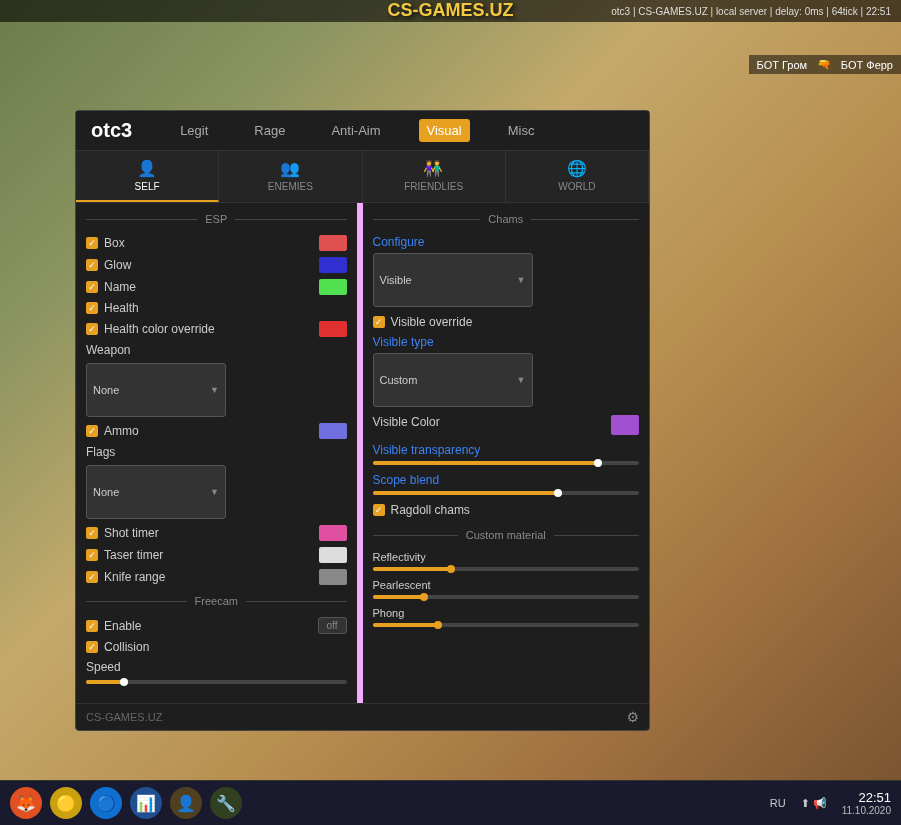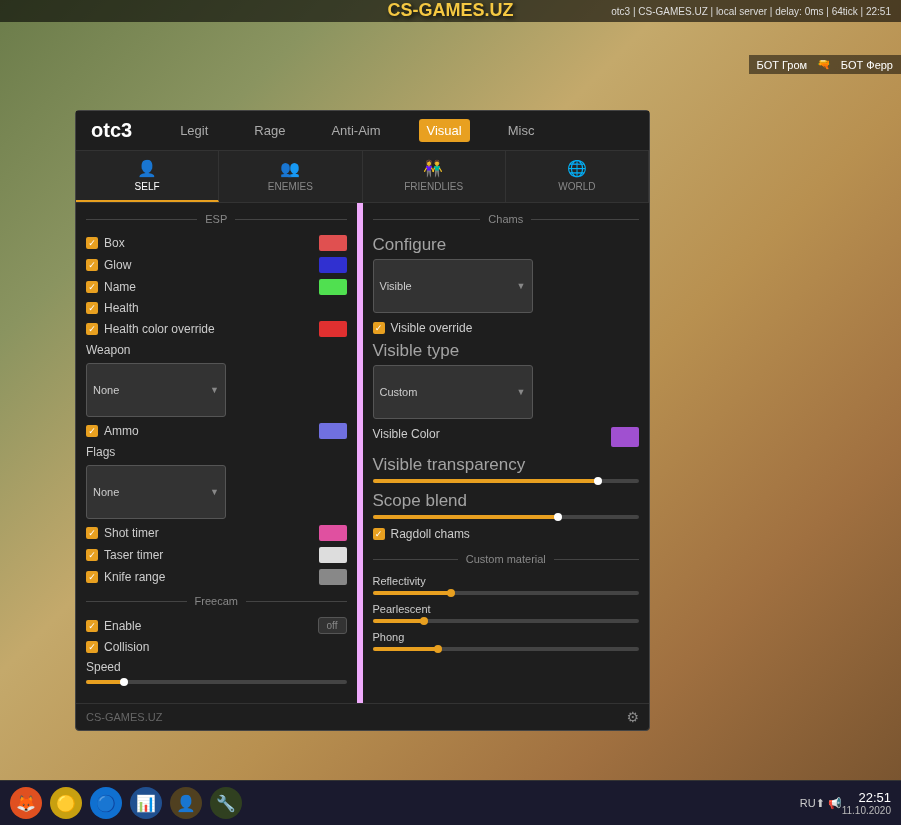--- a/index.html
+++ b/index.html
@@ -290,22 +290,22 @@
       padding: 2px 8px;
       cursor: pointer;
     }
 
     
     .chams-item {
       margin-bottom: 8px;
     }
 
     .chams-label {
-      color: #a3a3a3;
-      font-size: 17px;
+      color: #3b82f6;
+      font-size: 12px;
       margin-bottom: 4px;
     }
 
     .chams-row {
       display: flex;
       align-items: flex-start;
       gap: 16px;
     }
 
     .visible-override {
@@ -385,20 +385,21 @@
       display: flex;
       align-items: center;
       justify-content: center;
       font-size: 16px;
       cursor: pointer;
     }
 
     .taskbar-right {
       display: flex;
       align-items: center;
+      gap: 15px;
       color: #ccc;
       font-size: 11px;
     }
 
     .clock {
       text-align: right;
     }
 
     .clock .time {
       font-size: 13px;

